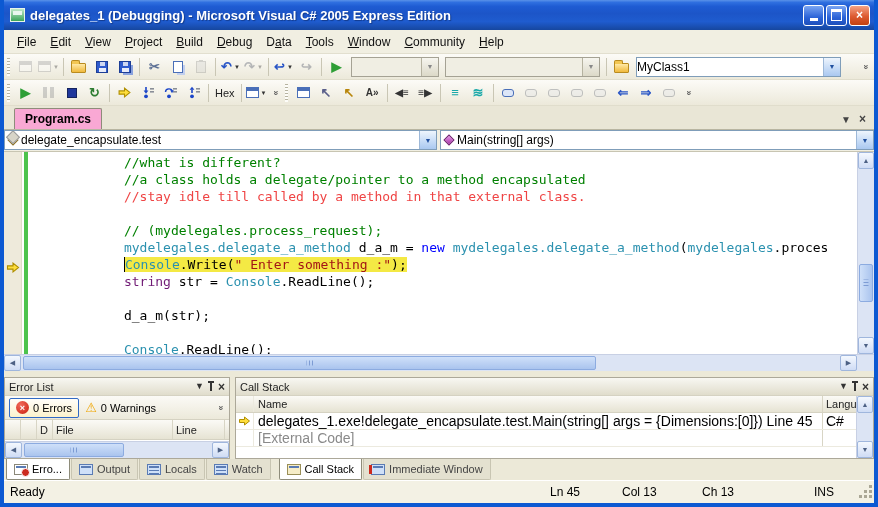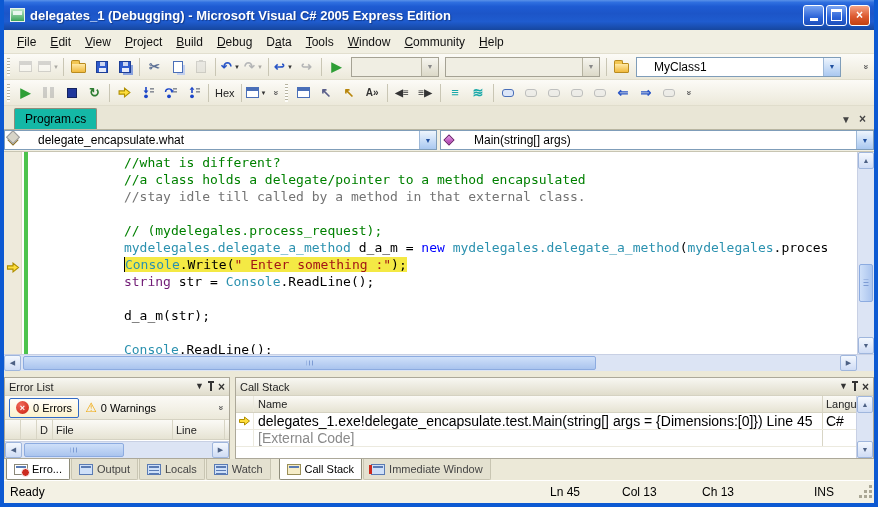--- a/index.html
+++ b/index.html
@@ -48,32 +48,32 @@
   .sh-floppy::after{content:"";position:absolute;left:2px;bottom:0;width:7px;height:4px;background:#e8ecfa}
   .sh-floppy.f2{box-shadow:3px 3px 0 -1px #8aa2de}
   .sh-pages{width:10px;height:12px;background:#fff;border:1px solid #4a6fb8;box-shadow:3px 3px 0 -1px #c2cfee}
   .sh-clip{width:10px;height:12px;background:#d8d5c8;border:1px solid #9a9788;position:relative}
   .sh-clip::before{content:"";position:absolute;top:-2px;left:2px;width:4px;height:2px;background:#9a9788}
   .sh-pause{width:11px;height:11px;border-left:4px solid #8a8f98;border-right:4px solid #8a8f98}
   .sh-stop{width:10px;height:10px;background:#20379c;border:1px solid #14235f}
   .sh-bookmark{width:12px;height:8px;border:1px solid #4a6fb8;border-radius:3px;background:#dce6f8}
   
   .xp-combo{height:20px;border:1px solid #7f9db9;background:#fff;display:flex;align-items:center;font-size:12px;color:#000;overflow:hidden}
-  .xp-combo .combo-text{padding:0 17px;white-space:nowrap;overflow:hidden;flex:1}
+  .xp-combo .combo-text{padding:0 0;white-space:nowrap;overflow:hidden;flex:1}
   .xp-combo .combo-btn{width:17px;height:100%;flex:0 0 17px;margin-left:auto;background:linear-gradient(#eef5fd,#c4daf6 60%,#aac8f0);border-left:1px solid #9db8d8;display:flex;align-items:center;justify-content:center;color:#2050a0;font-size:7px}
   .xp-combo.gray{background:#f0eee3;border-color:#a5a294}
   .xp-combo.gray .combo-btn{background:linear-gradient(#f6f5ef,#dcd9c8);border-left-color:#b5b2a0;color:#888}
   .combo-ic{flex:0 0 16px;display:flex;align-items:center;justify-content:center}
   .diam{width:8px;height:8px;transform:rotate(45deg);border:1px solid #8a6d1d;background:linear-gradient(135deg,#ffe27a,#e8a820);position:relative}
   .diam.back::before{content:"";position:absolute;left:-4px;top:-4px;width:8px;height:8px;border:1px solid #999;background:#d8d5c8;z-index:-1}
   .diam.purple{background:linear-gradient(135deg,#e89ae8,#a832a8);border-color:#6d1d6d}
   
   .tabstrip{height:24px;background:#e9e6d6;display:flex;align-items:flex-end;border-bottom:1px solid #b8b5a1;padding-left:10px}
-  .doc-tab{height:21px;background:#14b8a6;border:1px solid #8e8c7a;border-bottom:none;border-radius:2px 2px 0 0;
-    display:flex;align-items:center;padding:0 10px;font-size:12px;font-weight:normal;color:#000}
+  .doc-tab{height:21px;background:#f9a8d4;border:1px solid #8e8c7a;border-bottom:none;border-radius:2px 2px 0 0;
+    display:flex;align-items:center;padding:0 10px;font-size:12px;font-weight:bold;color:#000}
   .tab-ctrls{margin-left:auto;display:flex;align-items:center;gap:8px;padding:0 8px 4px 0;color:#444}
   .tab-ctrls .c{font-size:10px}
   
   .navbar{height:21px;display:flex;background:#f1efe2;align-items:center;gap:3px;padding:0 0 1px 0}
   .navbar .xp-combo.left{width:433px}
   .navbar .xp-combo.right{flex:1}
   
   .editor{height:220px;background:#fff;display:flex;flex-direction:column;border-top:1px solid #c8c5b2}
   .editor-main{height:203px;display:flex}
   .ind-margin{width:18px;background:#eeeadb;border-right:1px solid #e0dccb;position:relative}
@@ -373,21 +373,21 @@
       <span class="c">▼</span>
       <span class="pb x">×</span>
     </span>
   </div>
 
   <div class="navbar">
     <span class="xp-combo left">
       <span class="combo-ic">
           <span class="diam back"></span>
         </span>
-      <span class="combo-text">delegate_encapsulate.what</span>
+      <span class="combo-text">delegate_encapsulate.test</span>
       <span class="combo-btn">▼</span>
     </span>
     <span class="xp-combo right">
       <span class="combo-ic">
           <span class="diam purple"></span>
         </span>
       <span class="combo-text">Main(string[] args)</span>
       <span class="combo-btn">▼</span>
     </span>
   </div>
@@ -397,21 +397,21 @@
       <div class="ind-margin" id="ind-margin">
           <span class="cur-arrow" style="top: 107px;"><svg width="14" height="11" viewBox="0 0 12 10">
               <path d="M1 3.5 h5 V1 l5 4 -5 4 V6.5 h-5 z" fill="#FFDE3C" stroke="#B08F00" stroke-width="1"></path>
             </svg></span>
         </div>
       <div class="text-area">
         <div class="change-bar" style="background: rgb(77, 195, 77);"></div>
         <div class="code" id="code-lines">
             <div class="code-line"><span style="color: rgb(0, 0, 0);">            </span><span style="color: rgb(0, 128, 0);">//what is different?</span></div>
             <div class="code-line"><span style="color: rgb(0, 0, 0);">            </span><span style="color: rgb(0, 128, 0);">//a class holds a delegate/pointer to a method encapsulated</span></div>
-            <div class="code-line"><span style="color: rgb(0, 0, 0);">            </span><span style="color: #737373;">//stay idle till called by a method in that external class.</span></div>
+            <div class="code-line"><span style="color: rgb(0, 0, 0);">            </span><span style="color: #ef4444;">//stay idle till called by a method in that external class.</span></div>
             <div class="code-line"><span style="color: rgb(0, 0, 0);">            </span></div>
             <div class="code-line"><span style="color: rgb(0, 0, 0);">            </span><span style="color: rgb(0, 128, 0);">// (mydelegales.process_request);</span></div>
             <div class="code-line"><span style="color: rgb(0, 0, 0);">            </span><span style="color: rgb(43, 145, 175);">mydelegales.delegate_a_method</span><span style="color: rgb(0, 0, 0);"> d_a_m = </span><span style="color: rgb(0, 0, 255);">new</span><span style="color: rgb(0, 0, 0);"> </span><span style="color: rgb(43, 145, 175);">mydelegales.delegate_a_method</span><span style="color: rgb(0, 0, 0);">(</span><span style="color: rgb(43, 145, 175);">mydelegales</span><span style="color: rgb(0, 0, 0);">.proces</span></div>
             <div class="code-line"><span style="color: rgb(0, 0, 0);">            </span><span class="hl" style="background: rgb(244, 233, 68);"><span style="color: rgb(43, 145, 175);">Console</span><span style="color: rgb(0, 0, 0);">.Write(</span><span style="color: rgb(163, 21, 21);">" Enter something :"</span><span style="color: rgb(0, 0, 0);">);</span></span></div>
             <div class="code-line"><span style="color: rgb(0, 0, 0);">            </span><span style="color: #701a75;">string</span><span style="color: rgb(0, 0, 0);"> str = </span><span style="color: rgb(43, 145, 175);">Console</span><span style="color: rgb(0, 0, 0);">.ReadLine();</span></div>
             <div class="code-line"><span style="color: rgb(0, 0, 0);">            </span></div>
             <div class="code-line"><span style="color: rgb(0, 0, 0);">            </span><span style="color: rgb(0, 0, 0);">d_a_m(str);</span></div>
             <div class="code-line">&nbsp;</div>
             <div class="code-line"><span style="color: rgb(0, 0, 0);">            </span><span style="color: rgb(43, 145, 175);">Console</span><span style="color: rgb(0, 0, 0);">.ReadLine();</span></div>
           </div>

